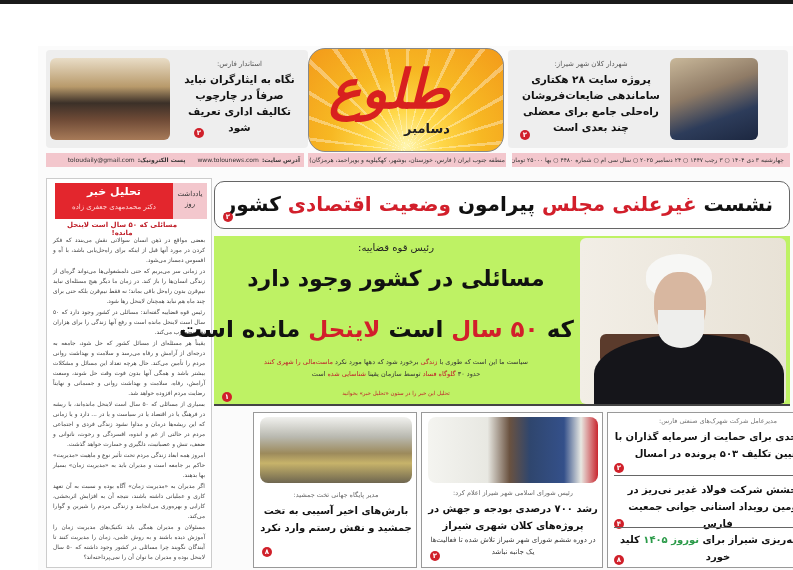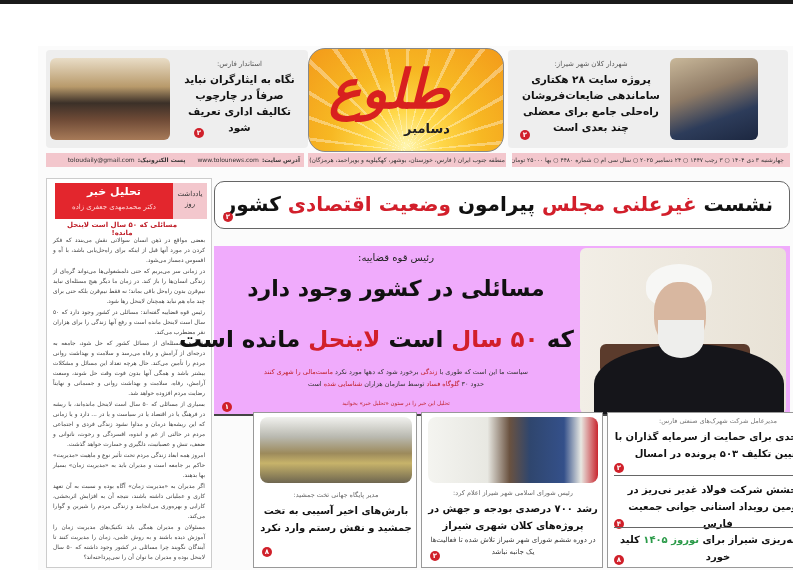--- a/index.html
+++ b/index.html
@@ -49,21 +49,21 @@
   .ana-body { position: absolute; left: 6px; top: 56px; width: 152px; font-size: 5.8px; line-height: 10px; color: #444; text-align: justify; }
   .ana-body p { margin-bottom: 1px; }
 
   
   .band { position: absolute; left: 214px; top: 181px; width: 576px; height: 48px; border: 1.5px solid #666; border-radius: 10px; background: #fff; }
   .band-text { position: absolute; right: 16px; top: 10px; font-size: 20px; font-weight: bold; color: #111; white-space: nowrap; }
   .red { color: #d21f2b; }
   .band .num { position: absolute; left: 8px; bottom: 6px; }
 
   
-  .lead { position: absolute; left: 214px; top: 246px; width: 576px; height: 170px; background: #f0abfc; border-bottom: 2px solid #444; }
+  .lead { position: absolute; left: 214px; top: 236px; width: 576px; height: 170px; background: #bef264; border-bottom: 2px solid #444; }
   .lead-photo { position: absolute; right: 4px; top: 2px; width: 206px; height: 166px; border-radius: 6px; overflow: hidden;
                 background: linear-gradient(90deg,#f2eee6 0%, #e8e2d6 100%); }
   .lead-photo .turban { position: absolute; left: 66px; top: 16px; width: 66px; height: 44px; border-radius: 50% 50% 40% 40%; background: #f7f7f5; }
   .lead-photo .face { position: absolute; left: 74px; top: 34px; width: 52px; height: 66px; border-radius: 45%; background: #d8b7a0; }
   .lead-photo .beard { position: absolute; left: 78px; top: 72px; width: 46px; height: 38px; border-radius: 0 0 50% 50%; background: #eeeeec; }
   .lead-photo .robe { position: absolute; left: 14px; top: 96px; width: 190px; height: 80px; border-radius: 50% 50% 0 0; background: #15151a; }
   .lead-photo .chair { position: absolute; left: 20px; top: 96px; width: 150px; height: 30px; background: #5b3b2c; border-radius: 6px; z-index: 0; }
   .lead-kicker { position: absolute; left: 4px; top: 6px; width: 356px; text-align: center; font-size: 10px; color: #222; }
   .lead-h1 { position: absolute; left: 4px; width: 356px; text-align: center; font-size: 22px; font-weight: bold; color: #111; white-space: nowrap; }
   .lead-h1.l1 { top: 30px; }
@@ -167,21 +167,21 @@
     <div class="face"></div>
     <div class="beard"></div>
   </div>
   <div class="lead-kicker">رئیس قوه قضاییه:</div>
   <div class="lead-h1 l1">مسائلی در کشور وجود دارد</div>
   <div class="lead-h1 l2">
     <span>که </span><span class="red">۵۰ سال</span><span> است </span><span class="red">لاینحل</span><span> مانده است</span>
   </div>
   <div class="lead-sum">
     <div><span>سیاست ما این است که طوری با </span><span class="hl">زندگی</span><span> برخورد شود که دهها مورد نکرد </span><span class="hl">ماست‌مالی را شهری کنند</span></div>
-    <div><span>حدود ۳۰ </span><span class="hl">گلوگاه فساد</span><span> توسط سازمان هزاران </span><span class="hl">شناسایی شده</span><span> است</span></div>
+    <div><span>حدود ۳۰ </span><span class="hl">گلوگاه فساد</span><span> توسط سازمان یقینا </span><span class="hl">شناسایی شده</span><span> است</span></div>
   </div>
   <div class="lead-link">تحلیل این خبر را در ستون «تحلیل خبر» بخوانید</div>
   <span class="num">۱</span>
 </div>
 
 <div class="bbox b-right">
   <div class="b-item" style="top:4px;">
     <div class="kicker">مدیرعامل شرکت شهرک‌های صنعتی فارس:</div>
     <div class="t">عزم جدی برای حمایت از سرمایه گذاران با تعیین تکلیف ۵۰۳ پرونده در امسال</div>
     <span class="num" style="top:46px;">۲</span>

